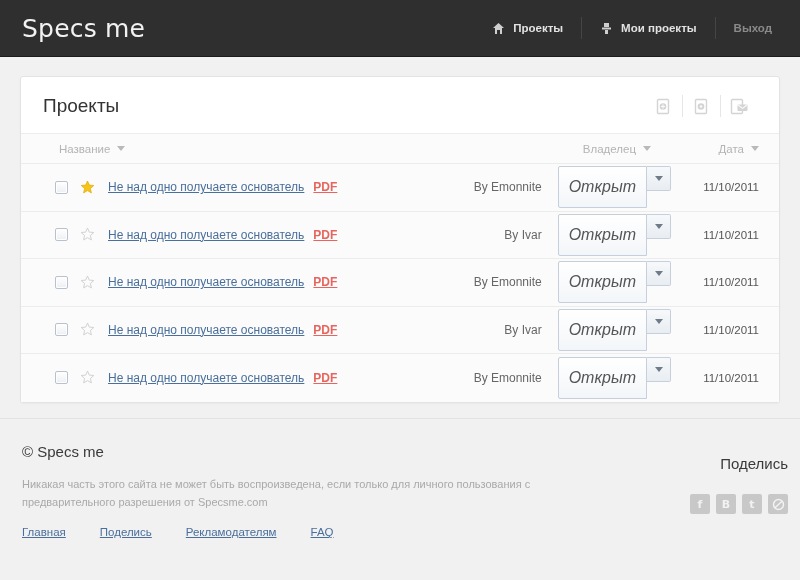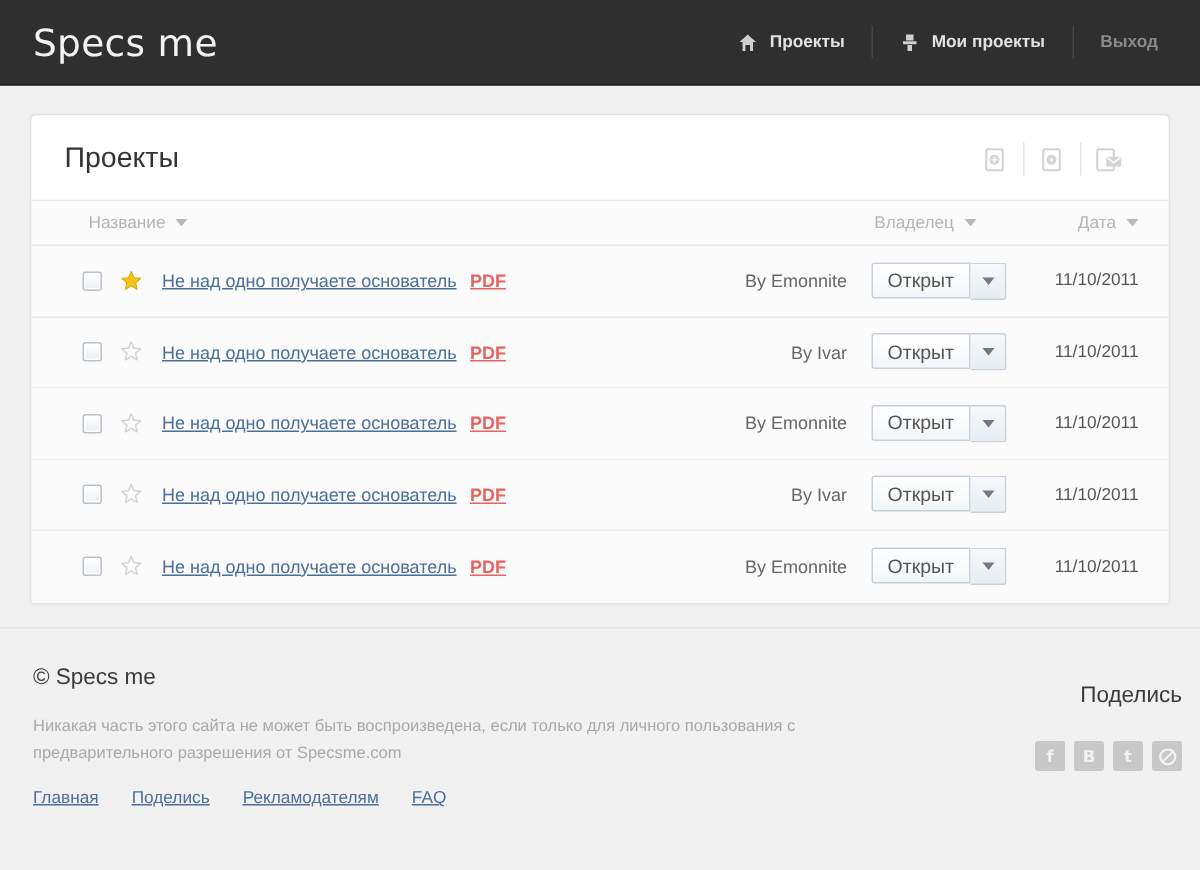--- a/index.html
+++ b/index.html
@@ -107,27 +107,27 @@
     font-size: 12px; color: #e8645f; font-weight: bold;
     text-decoration: underline; cursor: pointer;
   }
   .row-spacer { flex: 1 1 auto; }
   .owner {
     font-size: 12px; color: #666; text-align: right;
     width: 118px; padding-right: 16px; white-space: nowrap;
   }
   .btn-group { display: flex; flex: 0 0 auto; }
   .btn-main {
-    height: 24px; min-width: 58px;
+    height: 42px; min-width: 58px;
     display: flex; align-items: center; justify-content: center;
     padding: 0 10px;
     border: 1px solid #c5d0dc;
     background: linear-gradient(#ffffff, #f3f6f9);
-    font-size: 13px; color: #555;
-    border-radius: 2px 0 0 2px; cursor: pointer;
+    font-size: 16px; color: #555;
+    border-radius: 2px 0 0 2px; cursor: pointer; font-style: italic;
   }
   .btn-arrow {
     width: 24px; height: 25px;
     display: flex; align-items: center; justify-content: center;
     border: 1px solid #c5d0dc; border-left: none;
     background: linear-gradient(#f7f9fb, #e8edf2);
     border-radius: 0 2px 2px 0; cursor: pointer;
   }
   .btn-arrow .caret { border-top-color: #6f7b87; }
   .date {
@@ -139,21 +139,21 @@
   .footer {
     position: absolute; left: 0; right: 0; top: 418px; bottom: 0;
     background: #f1f1f1;
     border-top: 1px solid #e2e2e2;
     padding: 24px 12px 0 22px;
     display: flex; justify-content: space-between;
   }
   .f-left { max-width: 520px; }
   .f-brand { font-size: 15px; color: #3a3a3a; margin-bottom: 15px; }
   .f-legal { font-size: 11px; color: #a9a9a9; line-height: 1.65; margin-bottom: 15px; }
-  .f-links { display: flex; gap: 22px; }
+  .f-links { display: flex; gap: 34px; }
   .f-links a {
     font-size: 11.5px; color: #4a6f9c;
     text-decoration: underline; cursor: pointer;
   }
   .f-right { text-align: right; padding-top: 12px; margin-left: 44px; }
   .share-title { font-size: 15px; color: #3a3a3a; margin-bottom: 22px; }
   .socials { display: flex; gap: 6px; justify-content: flex-end; }
   .soc {
     width: 20px; height: 20px; border-radius: 2px;
     background: #c8c8c8; color: #f2f2f2;

